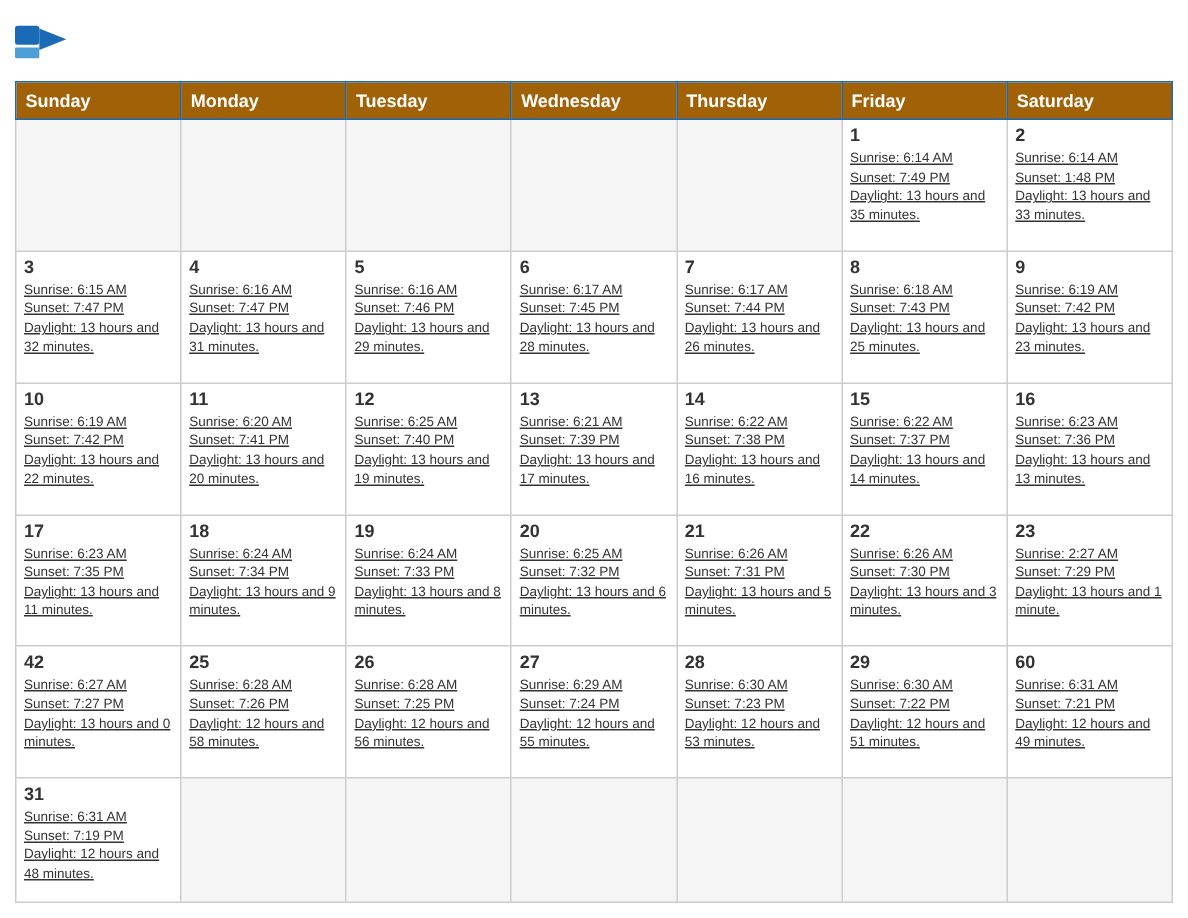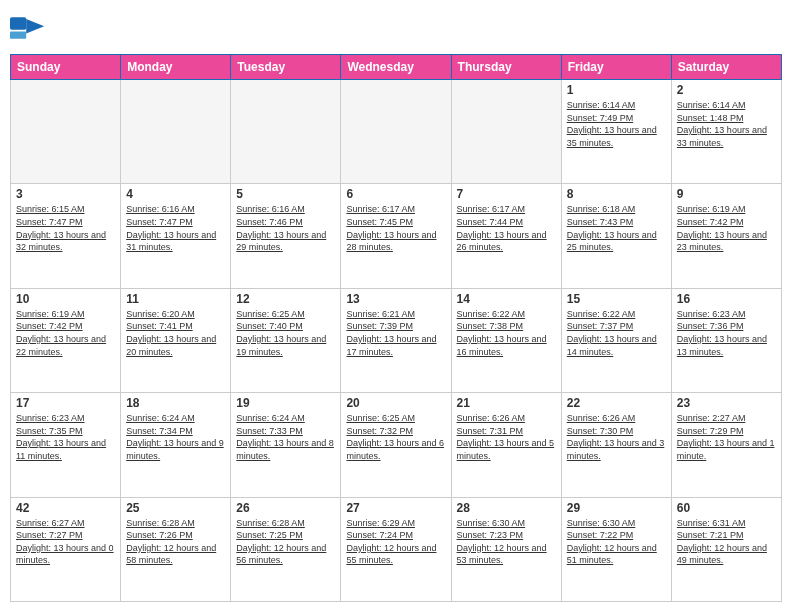--- a/index.html
+++ b/index.html
@@ -56,21 +56,21 @@
       color: #555;
     }
     .calendar {
       flex: 1;
       border: 1px solid #ccc;
       border-collapse: collapse;
       width: 100%;
       table-layout: fixed;
     }
     .calendar th {
-      background: #ec4899;
+      background: #a16207;
       color: #fff;
       text-align: left;
       padding: 5px 6px;
       font-size: 12px;
       font-weight: bold;
       border: 1px solid #1a6ab5;
     }
     .calendar td {
       border: 1px solid #ccc;
       vertical-align: top;
@@ -323,15 +323,29 @@
 Sunset: 7:22 PM
 Daylight: 12 hours and 51 minutes.</div>
           </td>
           <td>
             <span class="day-num">60</span>
             <div class="day-info">Sunrise: 6:31 AM
 Sunset: 7:21 PM
 Daylight: 12 hours and 49 minutes.</div>
           </td>
         </tr>
+        <tr class="last-row">
+          <td>
+            <span class="day-num">31</span>
+            <div class="day-info">Sunrise: 6:31 AM
+Sunset: 7:19 PM
+Daylight: 12 hours and 48 minutes.</div>
+          </td>
+          <td class="empty"></td>
+          <td class="empty"></td>
+          <td class="empty"></td>
+          <td class="empty"></td>
+          <td class="empty"></td>
+          <td class="empty"></td>
+        </tr>
       </tbody>
   </table>
 </div>
 
 </body></html>

